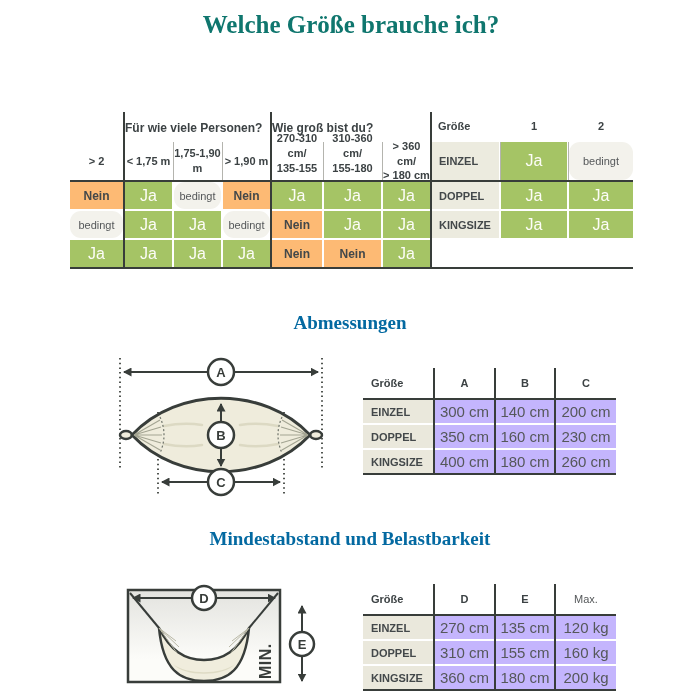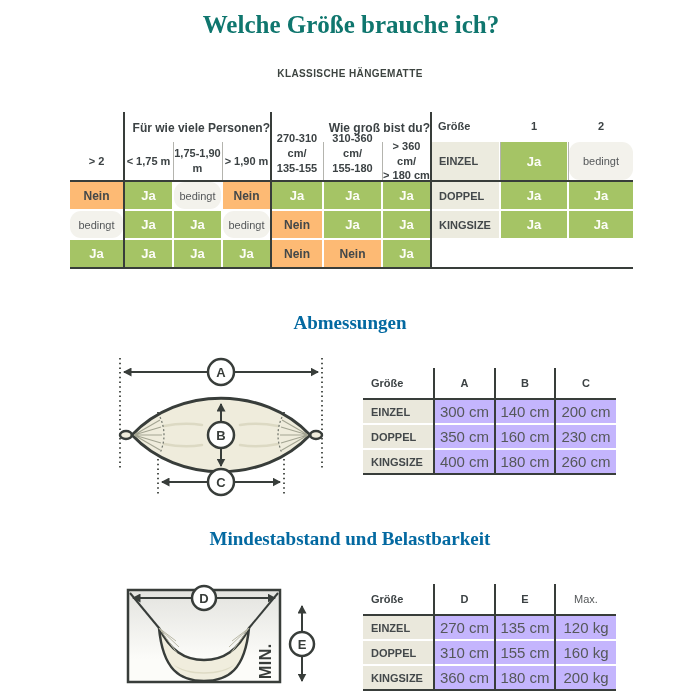--- a/index.html
+++ b/index.html
@@ -10,31 +10,31 @@
          font-family:"Liberation Serif","DejaVu Serif",serif;font-weight:700;font-size:25px;color:#0f766e;}
   .subtitle{position:absolute;top:68px;left:0;width:100%;text-align:center;
             font-size:10px;font-weight:700;letter-spacing:.4px;color:#3d4440;}
   .sec-title{position:absolute;left:0;width:100%;text-align:center;margin:0;
              font-family:"Liberation Serif","DejaVu Serif",serif;font-weight:700;font-size:19px;color:#0369a1;}
 
   
   .sizing-table{position:absolute;left:70px;top:112px;width:563px;height:157px;display:grid;
                 grid-template-columns:53px 47px 47px 47px 50px 57px 47px 67px 66px 64px;
                 grid-template-rows:28px 38px 27px 27px 27px;gap:2px;}
-  .gh{display:flex;flex-direction:column;align-items:flex-end;justify-content:center;
+  .gh{display:flex;flex-direction:column;align-items:flex-start;justify-content:center;
       font-size:12px;font-weight:700;color:#3c4244;line-height:1.15;margin-top:6px;}
   .g1{grid-column:2/5;} .g2{grid-column:5/8;} .g3{grid-column:8/11;}
   .ghsub{font-size:9px;font-weight:400;color:#55585a;}
   .ch{display:flex;flex-direction:column;align-items:center;justify-content:center;
       font-size:11px;font-weight:700;color:#3c4244;line-height:1.35;text-align:center;}
   .rowhead{align-items:flex-start;padding-left:6px;box-sizing:border-box;}
   .rl{background:#ecebdf;display:flex;align-items:center;padding-left:7px;box-sizing:border-box;
       font-size:11px;font-weight:700;color:#43484a;}
   .mcell{display:flex;align-items:center;justify-content:center;font-size:11px;}
-  .v-ja{background:#a5c465;color:#fdfdf8;font-weight:700;font-size:13px;}
+  .v-ja{background:#a5c465;color:#fdfdf8;font-weight:400;font-size:16px;}
   .v-bedingt{background:#f3f2ec;color:#55585a;font-size:11px;border-radius:11px;}
   .v-nein{background:#fdba74;color:#43484a;font-weight:700;font-size:12px;}
   .vdark{position:absolute;top:0;width:2px;height:157px;background:#383d3a;}
   .vgray{position:absolute;top:30px;width:1px;height:38px;background:#b4b4ae;}
   .hdark{position:absolute;left:0;width:563px;height:2px;background:#383d3a;}
 
   
   .spec-table{position:absolute;width:253px;height:107px;display:grid;
               grid-template-columns:70px 59px 58px 60px;
               grid-template-rows:30px 23px 23px 23px;gap:2px;}
@@ -56,21 +56,20 @@
            font-family:"Liberation Sans","DejaVu Sans",sans-serif;}
   .min-label{font-size:16px;font-weight:700;fill:#383d3a;letter-spacing:.5px;
              font-family:"Liberation Sans","DejaVu Sans",sans-serif;}
 </style>
 </head>
 <body>
 
 <div class="page">
 
   <h1 class="title">Welche Größe brauche ich?</h1>
-  <div class="subtitle">KLASSISCHE HÄNGEMATTE</div>
 
   <div class="sizing-table">
     <div></div>
     <div class="gh g1">
       <span>Für wie viele Personen?</span>
     </div>
     <div class="gh g2">
       <span>Wie groß bist du?</span>
     </div>
 

